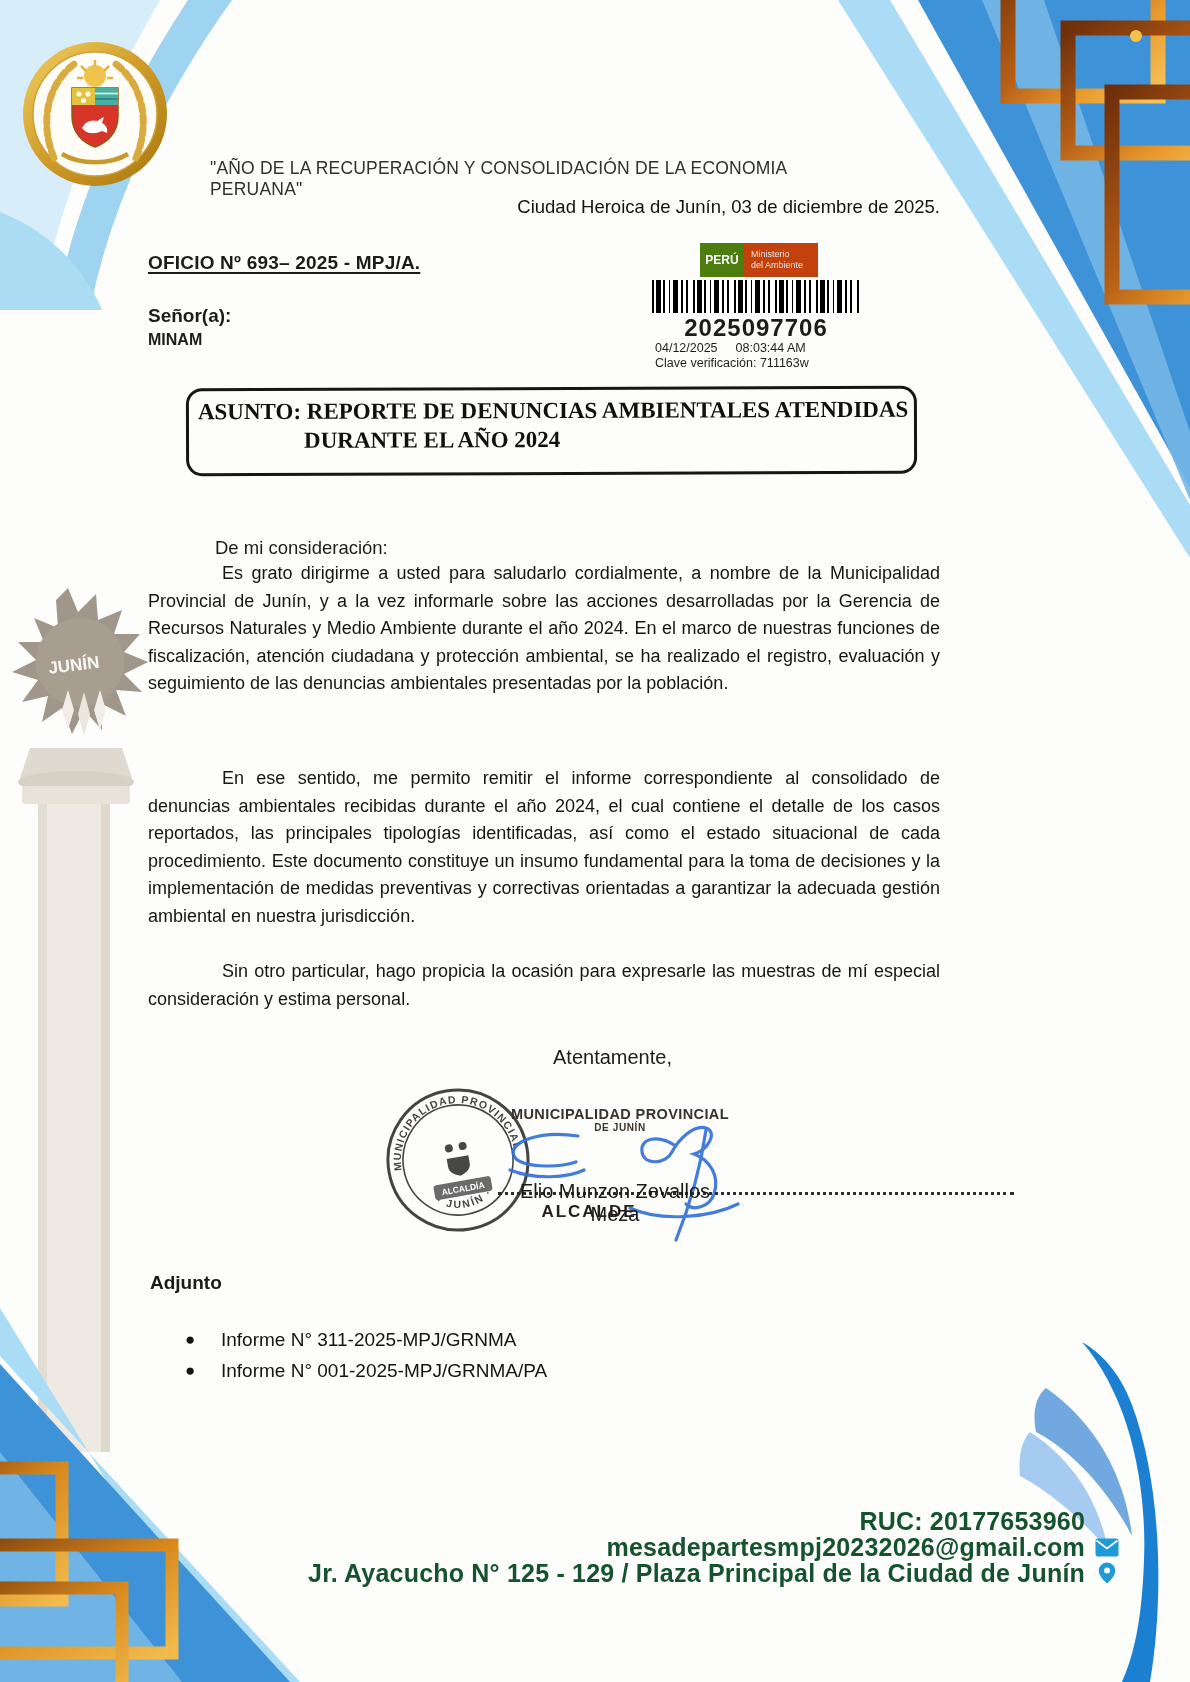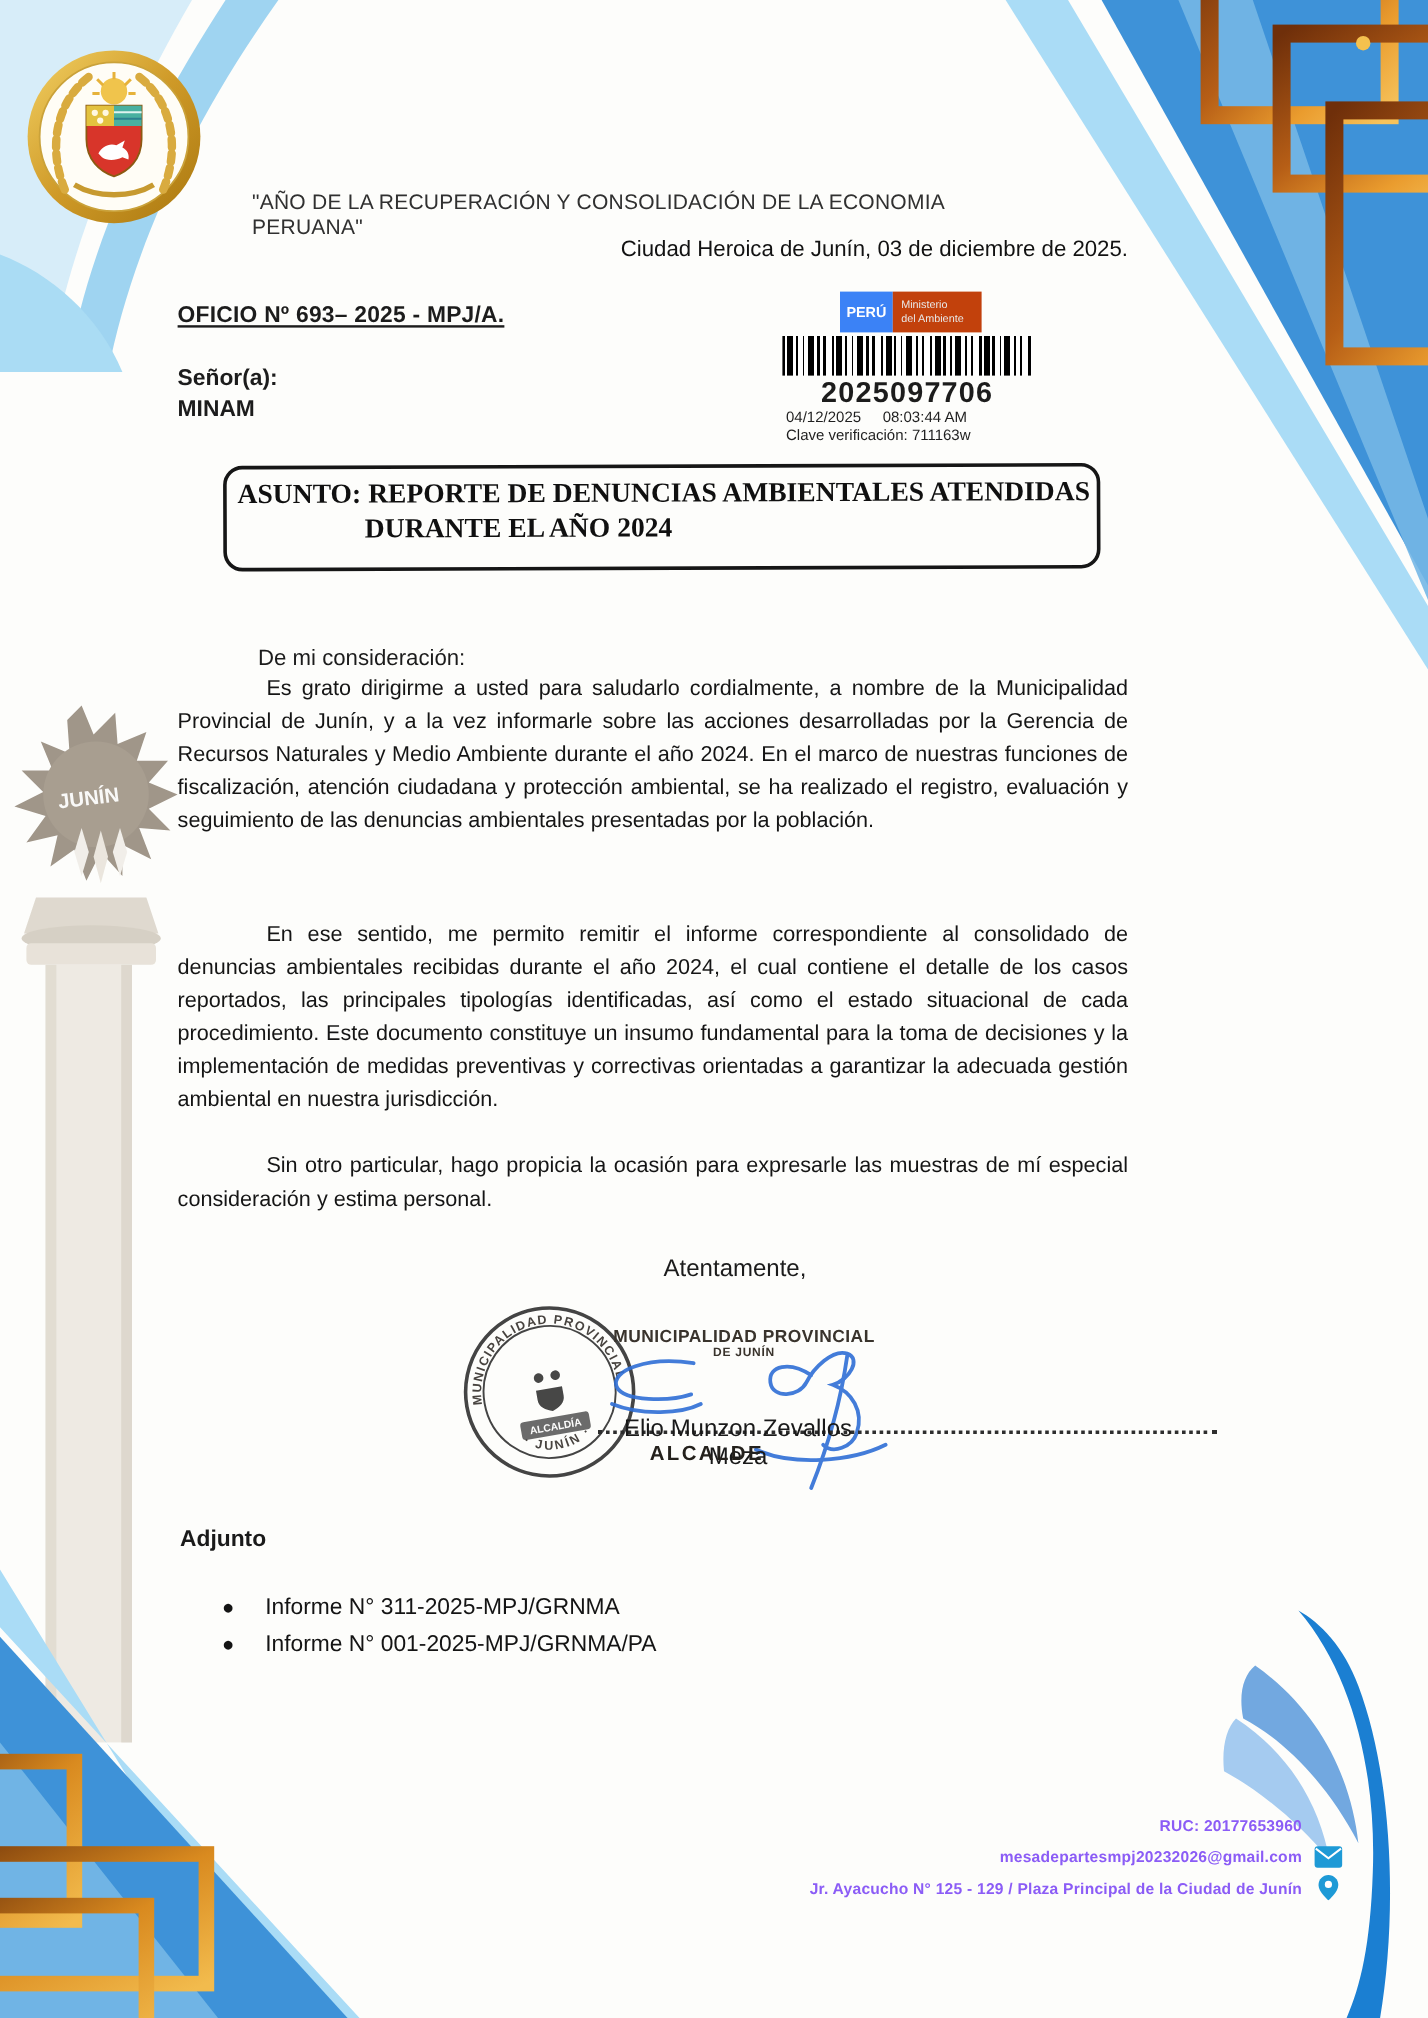--- a/index.html
+++ b/index.html
@@ -8,25 +8,25 @@
     background:#fdfdfb;overflow:hidden;
     font-family:"Liberation Sans", sans-serif;color:#1c1c1c;
   }
   .abs{position:absolute;}
 
   
   .header-quote{left:210px;top:158px;width:660px;font-size:17.5px;color:#303030;letter-spacing:.2px;}
   .date-line{left:500px;top:196px;width:440px;text-align:right;font-size:18.5px;color:#121212;}
   .oficio{left:148px;top:252px;font-size:19px;font-weight:bold;text-decoration:underline;text-decoration-thickness:2px;text-underline-offset:3px;letter-spacing:.2px;}
   .senor{left:148px;top:305px;font-size:19px;font-weight:bold;}
-  .recipient{left:148px;top:331px;font-size:19px;font-weight:bold;}
+  .recipient{left:148px;top:331px;font-size:16px;font-weight:bold;}
 
   
   .minam{left:700px;top:243px;display:flex;height:34px;}
-  .minam .red{width:44px;background:#3b82f6;color:#fff;display:flex;align-items:center;justify-content:center;font-size:12px;font-weight:bold;}
+  .minam .red{width:44px;background:#4d7c0f;color:#fff;display:flex;align-items:center;justify-content:center;font-size:12px;font-weight:bold;}
   .minam .gray{width:74px;background:#c2410c;color:#e8e8e8;font-size:9px;line-height:10.5px;padding:6px 0 0 7px;box-sizing:border-box;}
 
   
   .barcode{left:652px;top:280px;width:208px;height:33px;background:
     repeating-linear-gradient(90deg,#000 0 2px,#fff 2px 4px,#000 4px 9px,#fff 9px 11px,#000 11px 13px,#fff 13px 17px,#000 17px 18px,#fff 18px 21px,#000 21px 26px,#fff 26px 29px,#000 29px 31px,#fff 31px 34px,#000 34px 36px,#fff 36px 41px);}
   .track-number{left:652px;top:314px;width:208px;text-align:center;font-size:24px;font-weight:bold;letter-spacing:1px;}
   .track-meta{left:655px;top:341px;font-size:12.5px;color:#1f1f1f;line-height:15px;}
   .track-meta .t{display:inline-block;margin-left:18px;}
 
   
@@ -53,21 +53,21 @@
 
   
   .adjunto{left:150px;top:1272px;font-size:19px;font-weight:bold;color:#1a1a1a;}
   .attach-list{left:185px;top:1324px;width:500px;}
   .attach-item{position:relative;padding-left:36px;font-size:19px;line-height:31px;color:#141414;}
   .attach-item .dot{position:absolute;left:0;top:0;font-size:17px;}
 
   
   .footer{right:71px;top:1508px;text-align:right;}
   .f-row{display:flex;justify-content:flex-end;align-items:center;gap:10px;height:26px;}
-  .f-text{font-size:13px;font-weight:bold;color:#8b5cf6;letter-spacing:.2px;white-space:nowrap;}
+  .f-text{font-size:25px;font-weight:bold;color:#14532d;letter-spacing:.2px;white-space:nowrap;}
   .f-icon{width:24px;height:24px;flex:0 0 24px;display:flex;align-items:center;justify-content:center;}
   .f-icon svg{display:block;}
 
   
   .decor{pointer-events:none;}
   .statue{left:4px;top:578px;opacity:.92;}
   .statue-label{fill:#ffffff;font-family:"Liberation Sans",sans-serif;font-weight:bold;font-size:17px;opacity:.95;}
   .seal-arc-text{font-family:"Liberation Sans",sans-serif;font-weight:bold;fill:#2f2a26;}
   .z-content{z-index:5;} .z-decor{z-index:2;} .z-statue{z-index:1;}
 </style>

